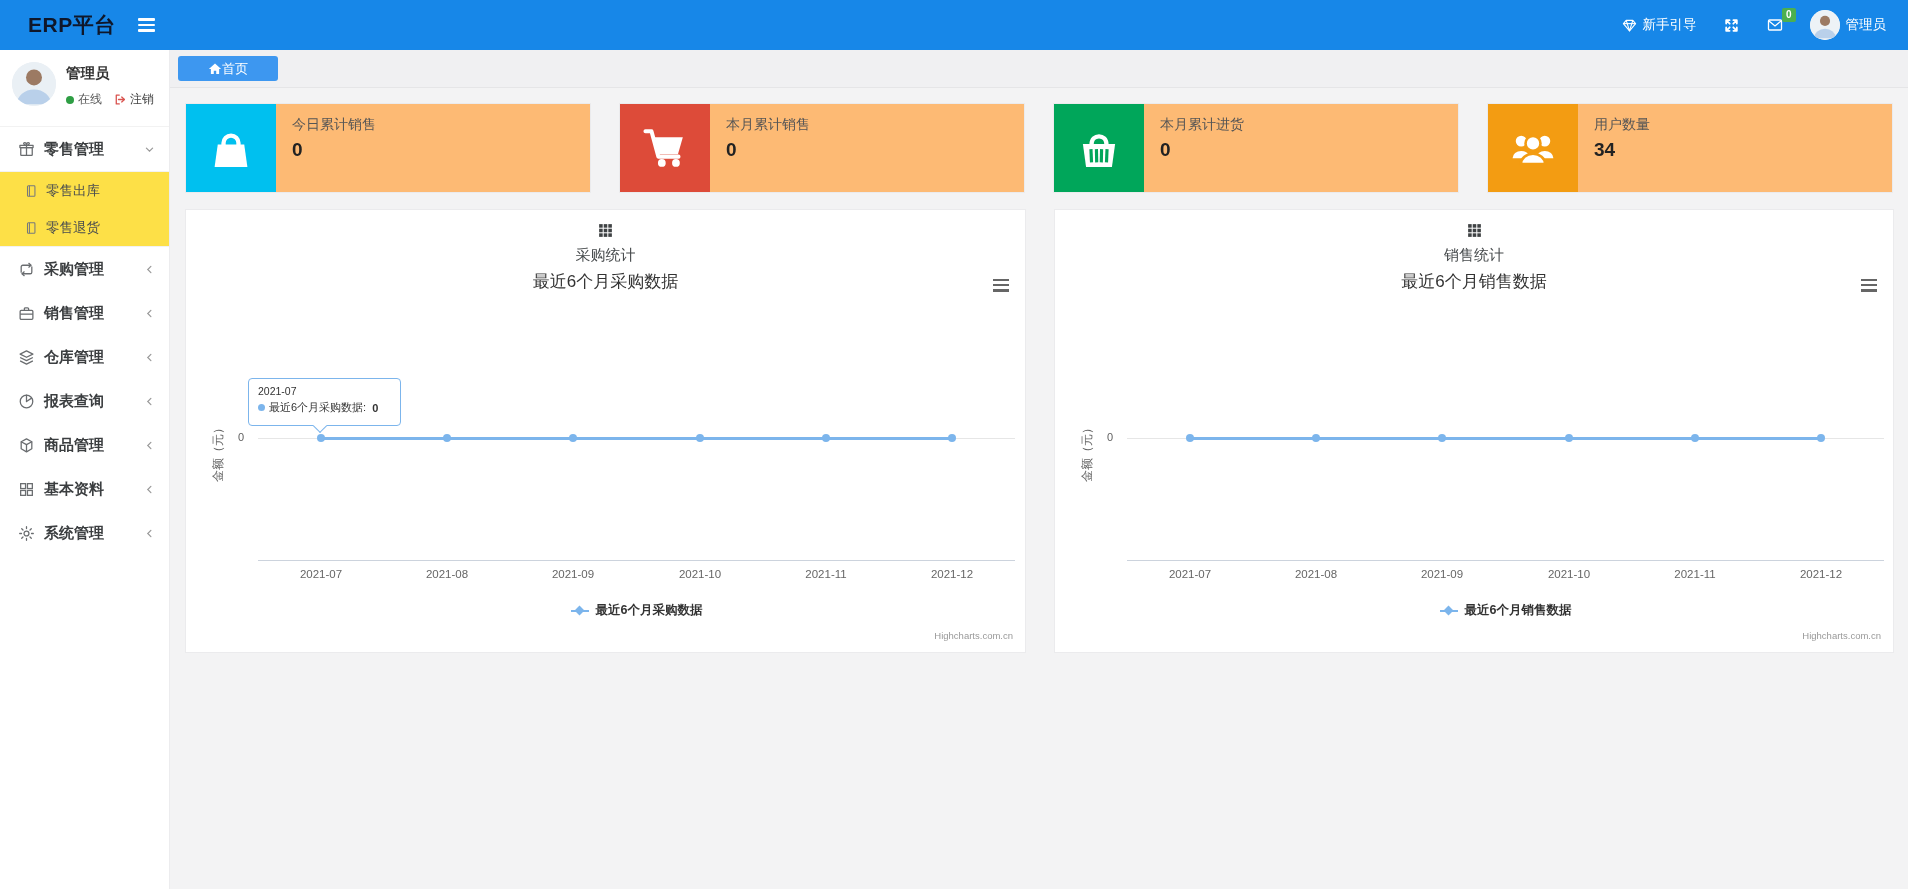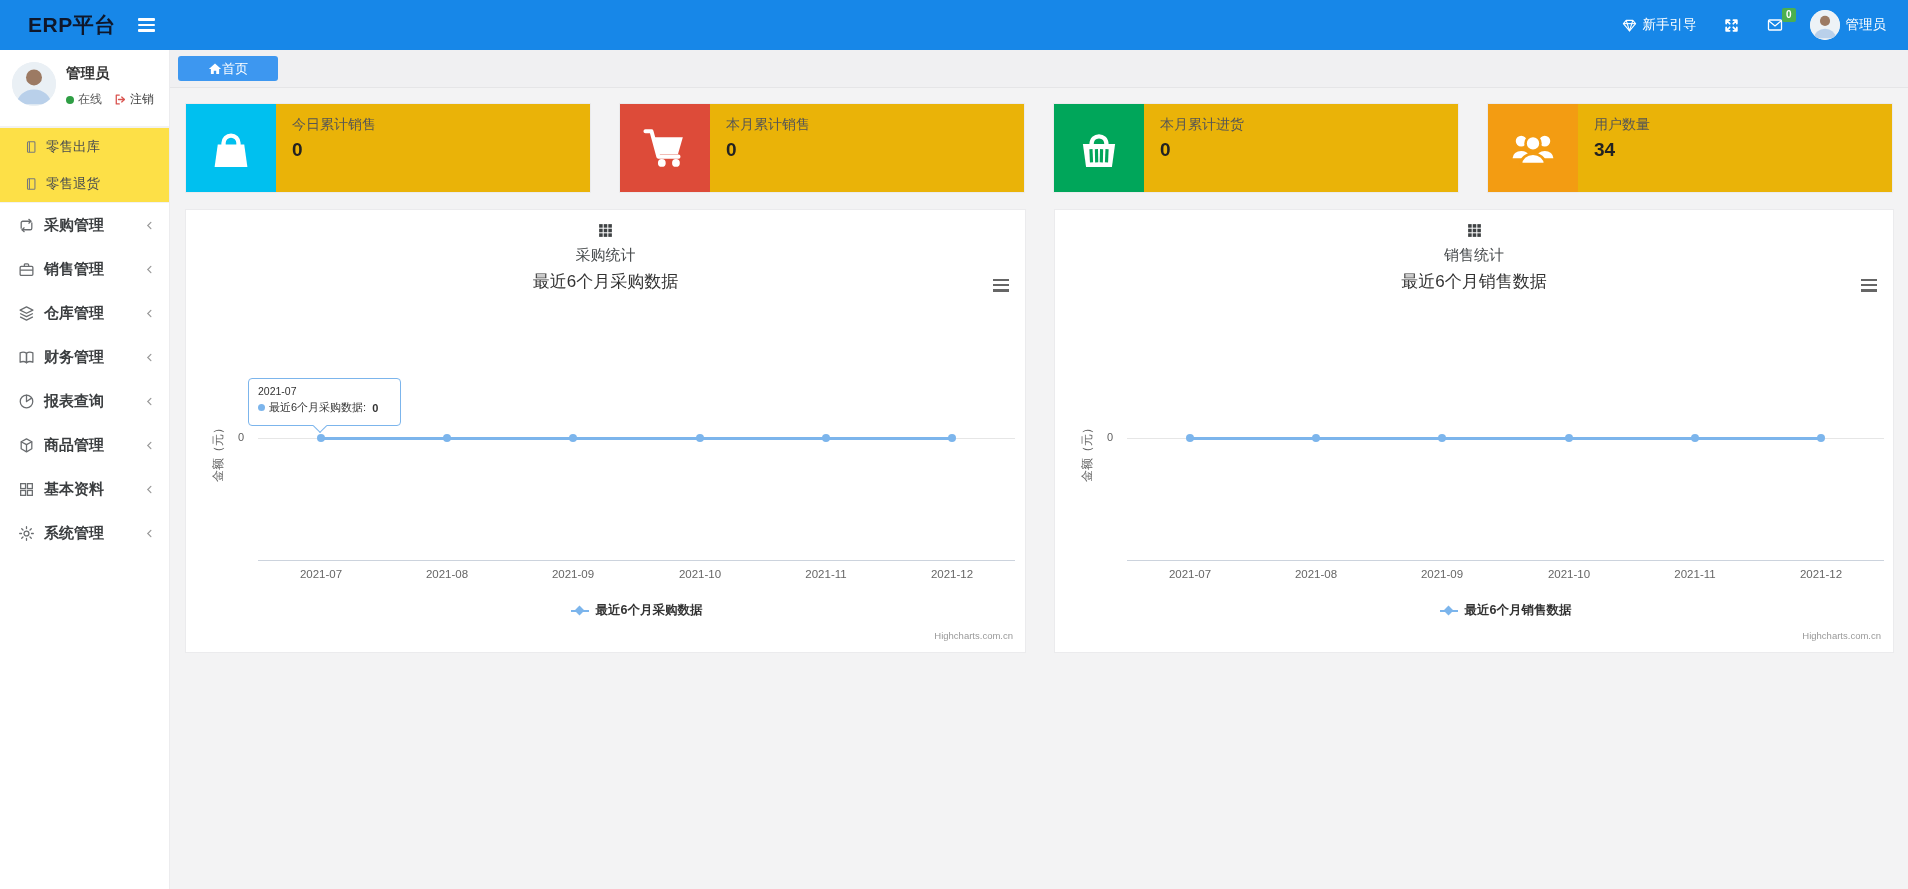--- a/index.html
+++ b/index.html
@@ -34,21 +34,21 @@
   .smi { height:37px; display:flex; align-items:center; padding-left:24px; font-size:13.5px; color:#4a4d4f; cursor:pointer; }
   .smi .mi-ic { width:14px; height:14px; margin-right:8px; color:#77797c; }
 
   
   .content { position:absolute; left:170px; top:50px; right:0; bottom:0; background:#f3f3f4; }
   .crumb-bar { height:38px; background:#f0f0f2; border-bottom:1px solid #e5e5e7; position:relative; }
   .crumb-tab { position:absolute; left:8px; top:6px; width:100px; height:25px; background:#3d97f0; border-radius:3px; color:#fff; font-size:13px; display:flex; align-items:center; justify-content:center; cursor:pointer; }
   .crumb-tab svg { width:14px; height:14px; }
 
   
-  .card { position:absolute; top:53px; width:406px; height:90px; background:#eab308; border:1px solid #ebebed; display:flex; }
+  .card { position:absolute; top:53px; width:406px; height:90px; background:#fdba74; border:1px solid #ebebed; display:flex; }
   .card-ic { width:90px; height:88px; display:flex; align-items:center; justify-content:center; flex:0 0 auto; }
   .card-ic svg { width:46px; height:46px; }
   .card-body { padding:12px 0 0 16px; }
   .card-title { font-size:14px; color:#555; }
   .card-value { font-size:19px; font-weight:bold; color:#222; margin-top:5px; }
   .c-aqua { background:#00c0ef; } .c-red { background:#dd4b39; } .c-green { background:#00a65a; } .c-yellow { background:#f39c12; }
 
   
   .panel { position:absolute; top:159px; height:444px; background:#fff; border:1px solid #ebebed; }
   .panel-head { display:flex; align-items:center; gap:8px; padding:13px 14px 0 14px; font-size:15px; color:#464a4c;flex-direction:column; }
@@ -150,20 +150,36 @@
               <path d="M9.5 5 L12.8 8 L9.5 11"></path>
               <line x1="5.5" y1="8" x2="12.6" y2="8"></line>
             </svg>
           <span>注销</span>
         </span>
       </div>
     </div>
   </div>
 
   <div class="menu">
+    <div class="mi">
+      <span class="mi-ic">
+          <svg viewBox="0 0 16 16" width="17" height="17" fill="none" stroke="currentColor" stroke-width="1.2" stroke-linejoin="round">
+            <rect x="2.6" y="6.2" width="10.8" height="7.3" rx="0.5"></rect>
+            <rect x="1.8" y="4.1" width="12.4" height="2.1"></rect>
+            <line x1="8" y1="4.1" x2="8" y2="13.5"></line>
+            <path d="M8 4 C5.2 4 4.6 1.6 6.3 1.6 C7.5 1.6 8 3 8 4 C8 3 8.5 1.6 9.7 1.6 C11.4 1.6 10.8 4 8 4 Z"></path>
+          </svg>
+        </span>
+      <span>零售管理</span>
+      <span class="chev">
+          <svg viewBox="0 0 16 16" width="11" height="11" fill="none" stroke="currentColor" stroke-width="1.8" stroke-linecap="round">
+            <polyline points="3.5,6 8,10.5 12.5,6"></polyline>
+          </svg>
+        </span>
+    </div>
     <div class="submenu">
       <div class="smi">
         <span class="mi-ic">
             <svg viewBox="0 0 16 16" width="14" height="14" fill="none" stroke="currentColor" stroke-width="1.2">
               <rect x="4" y="2" width="8.5" height="12" rx="1"></rect>
               <line x1="6.2" y1="2" x2="6.2" y2="14"></line>
             </svg>
           </span>
         <span>零售出库</span>
       </div>
@@ -220,34 +236,20 @@
           </svg>
         </span>
       <span>仓库管理</span>
       <span class="chev">
           <svg viewBox="0 0 16 16" width="11" height="11" fill="none" stroke="currentColor" stroke-width="1.8" stroke-linecap="round">
             <polyline points="10,3.5 5.5,8 10,12.5"></polyline>
           </svg>
         </span>
     </div>
 
-    <div class="mi">
-      <span class="mi-ic">
-          <svg viewBox="0 0 16 16" width="17" height="17" fill="none" stroke="currentColor" stroke-width="1.2" stroke-linejoin="round">
-            <path d="M2 3.6 C4 2.6 6.6 2.9 8 4.1 V13 C6.6 11.8 4 11.5 2 12.5 Z"></path>
-            <path d="M14 3.6 C12 2.6 9.4 2.9 8 4.1 V13 C9.4 11.8 12 11.5 14 12.5 Z"></path>
-          </svg>
-        </span>
-      <span>财务管理</span>
-      <span class="chev">
-          <svg viewBox="0 0 16 16" width="11" height="11" fill="none" stroke="currentColor" stroke-width="1.8" stroke-linecap="round">
-            <polyline points="10,3.5 5.5,8 10,12.5"></polyline>
-          </svg>
-        </span>
-    </div>
 
     <div class="mi">
       <span class="mi-ic">
           <svg viewBox="0 0 16 16" width="17" height="17" fill="none" stroke="currentColor" stroke-width="1.2" stroke-linecap="round">
             <circle cx="8" cy="8" r="5.9"></circle>
             <path d="M8 8 V2.1"></path>
             <path d="M8 8 L12.8 4.8"></path>
           </svg>
         </span>
       <span>报表查询</span>

